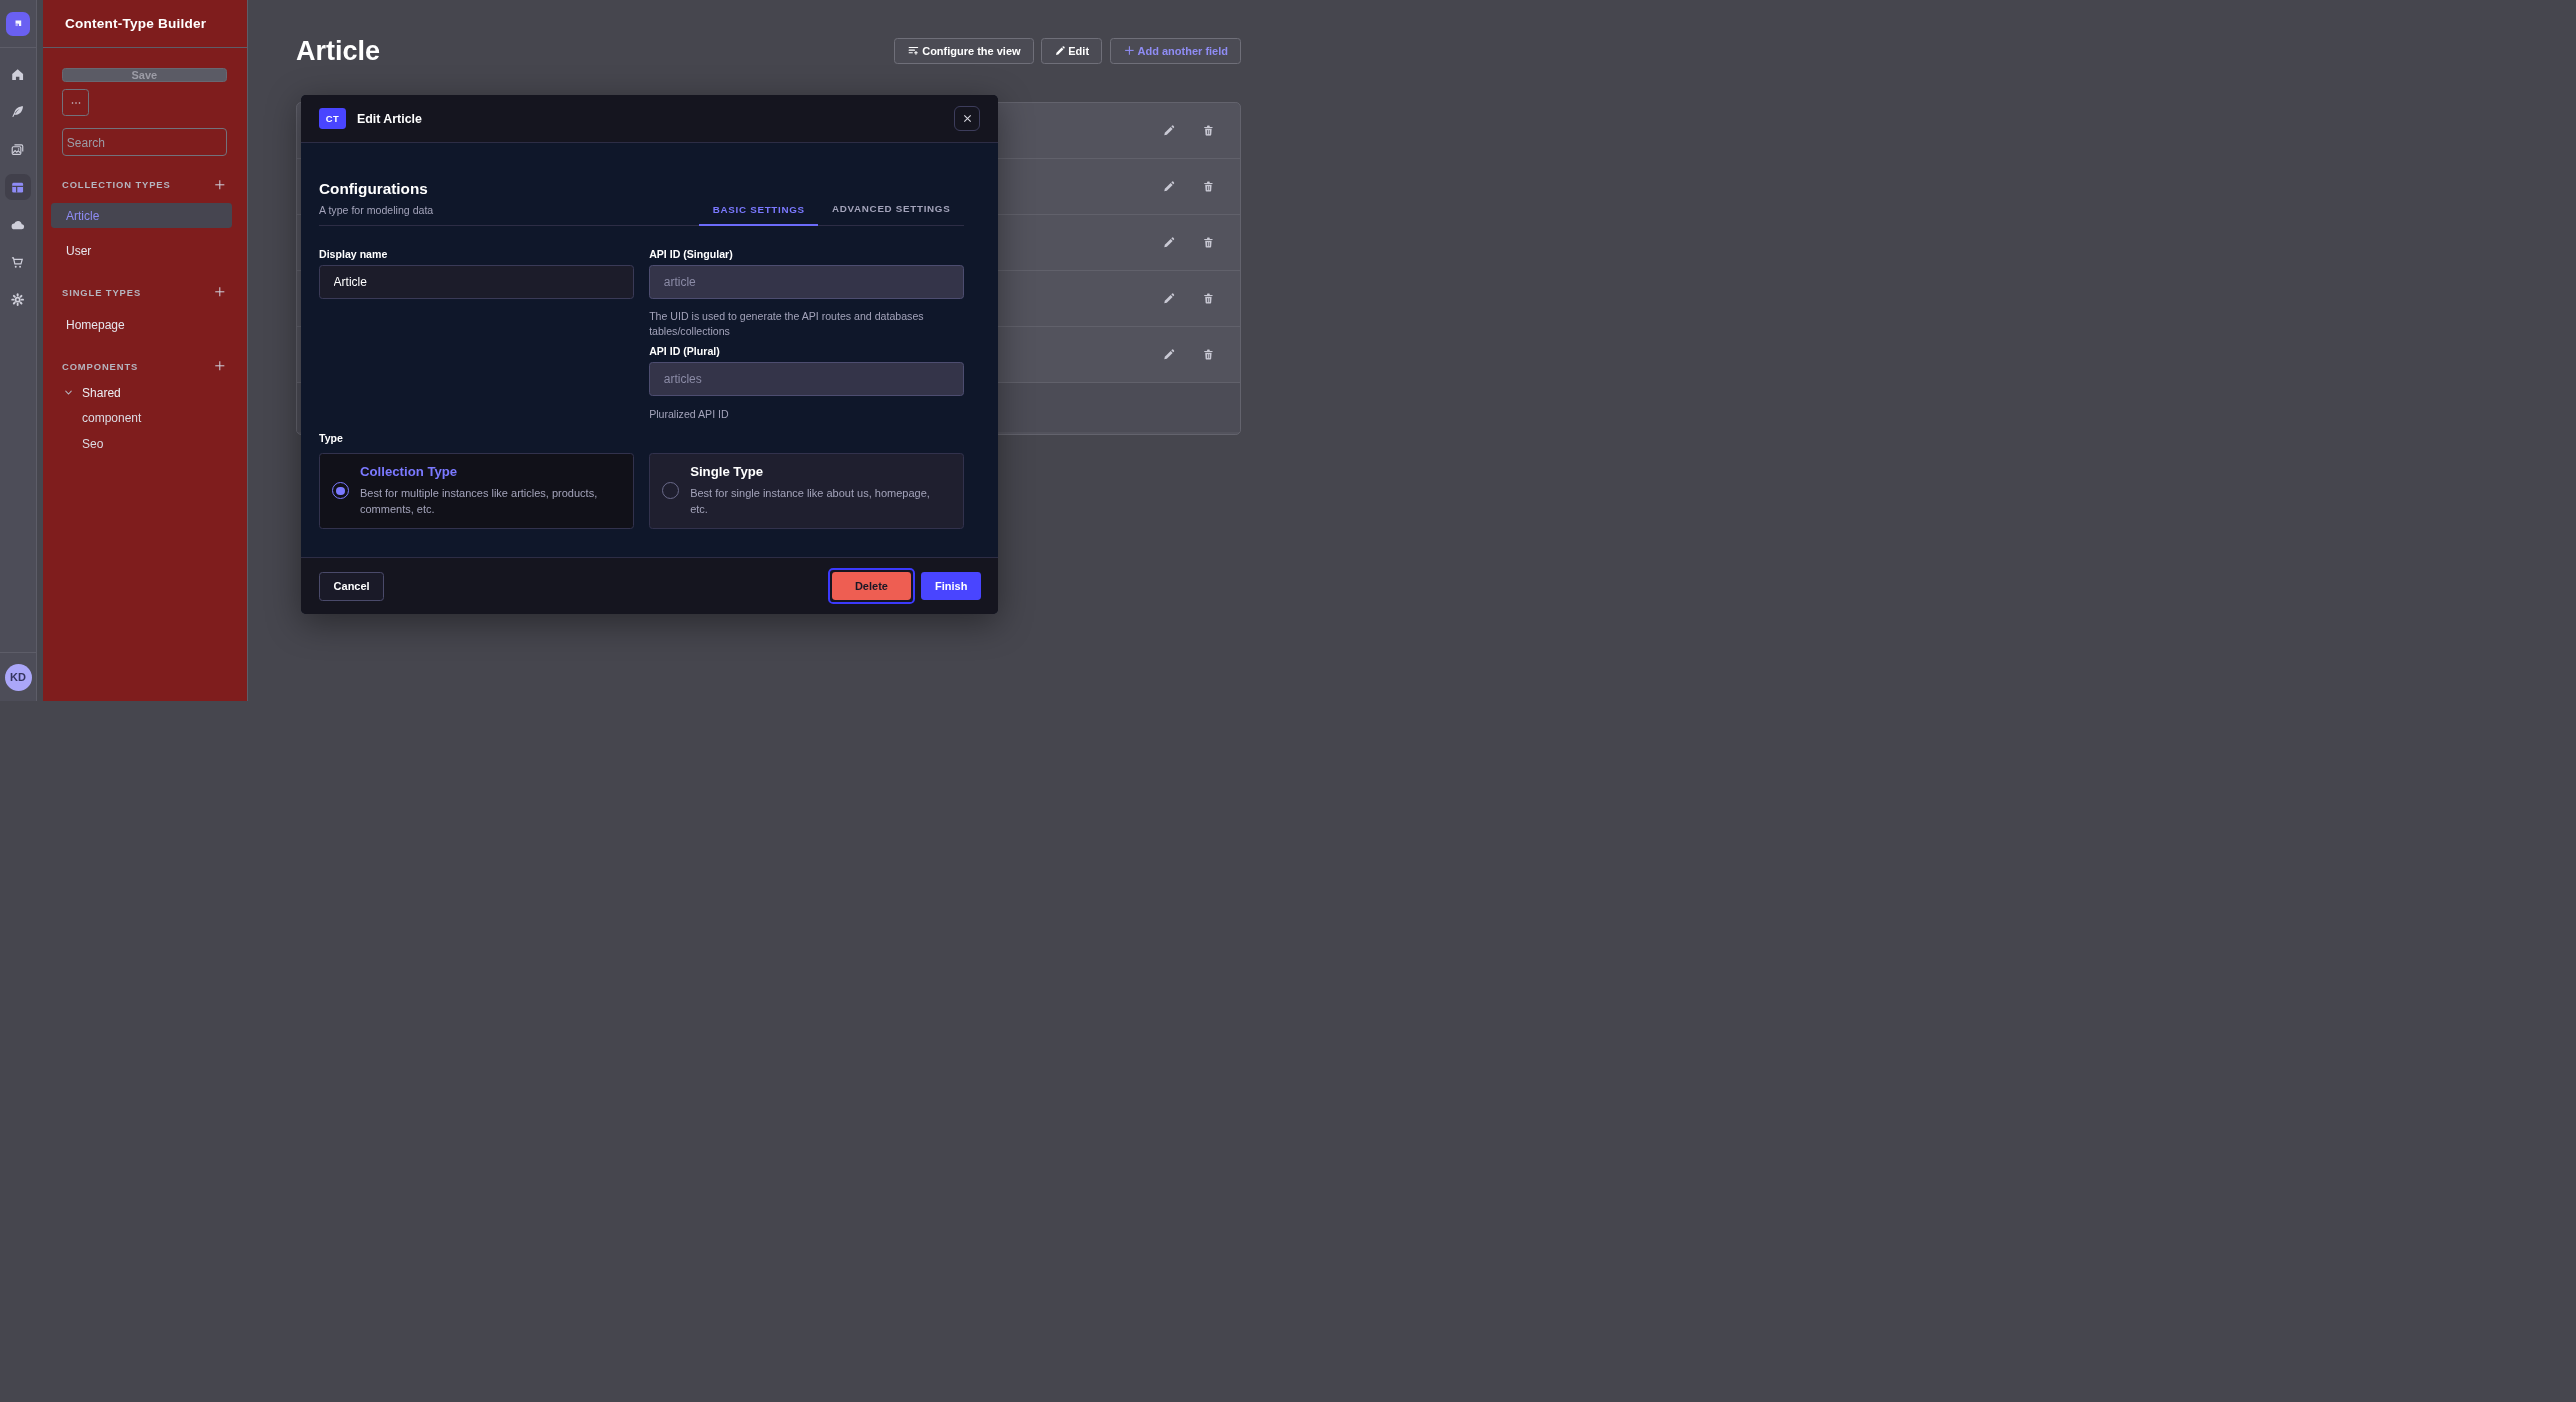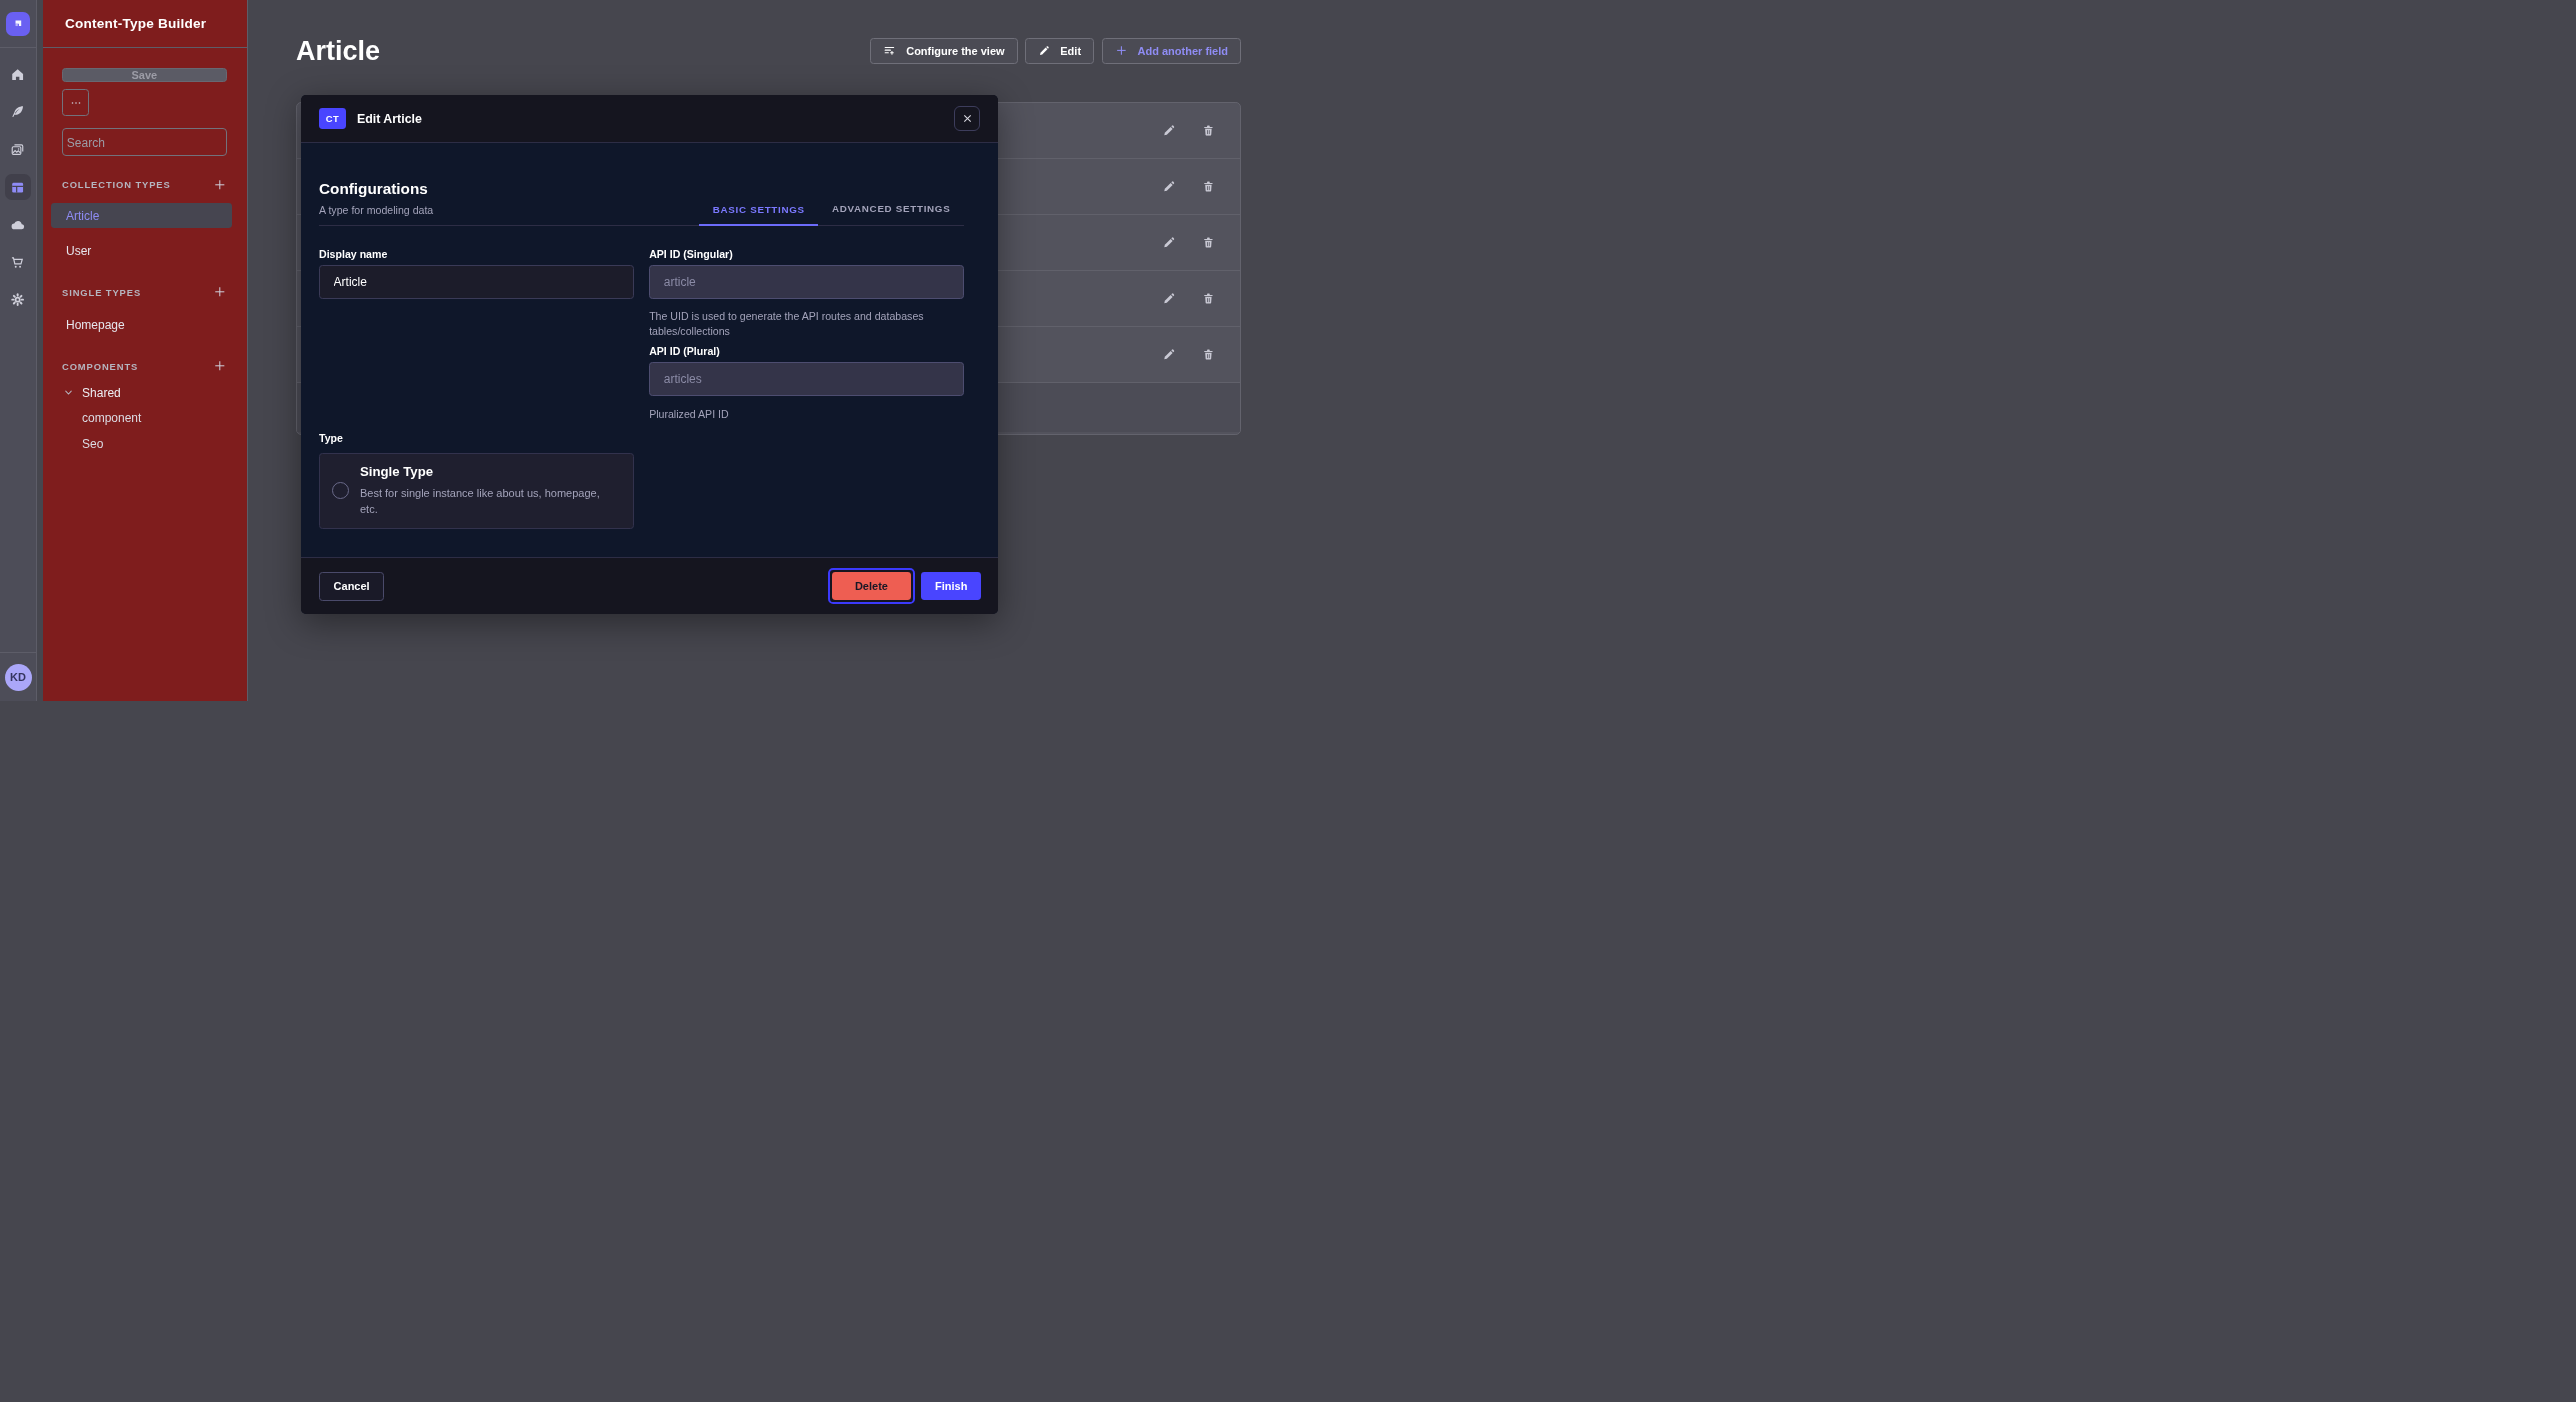--- a/index.html
+++ b/index.html
@@ -40,21 +40,21 @@
   .section-head .plus { color:#cfcfda; }
   .nav-item { height:25.6px; display:flex; align-items:center; padding-left:23px; color:#e6e6ed; font-size:12px; margin-top:9.4px; }
   .nav-item.active { margin:11px 15.3px 0 7.7px; padding-left:15.3px; border-radius:3.4px; background:#464550; color:#8e8bf3; }
   .nav-item.active + .nav-item { margin-top:9.4px; }
   .group-row { height:25.6px; display:flex; align-items:center; gap:7.7px; padding-left:20.4px; color:#eeeef3; font-size:12px; margin-top:6.8px; }
   .sub-item { height:25.6px; display:flex; align-items:center; padding-left:39px; color:#dcdce4; font-size:12px; }
 
   
   .page-title { position:absolute; left:296px; top:36px; font-size:27px; font-weight:bold; color:#ffffff; z-index:1; }
   .actions { position:absolute; top:38px; right:47px; display:flex; gap:7.7px; z-index:1; }
-  .act-btn { height:25.6px; display:flex; align-items:center; gap:10px; padding:0 12px;
+  .act-btn { height:25.6px; display:flex; align-items:center; gap:2px; padding:0 12px;
              background:#4b4b54; border:0.9px solid #6f6f79; border-radius:3.4px;
              color:#ffffff; font-size:11px; font-weight:bold; font-family:inherit; }
   .act-btn.accent { color:#8f8cf4; }
 
   .table-card { position:absolute; left:296px; top:102px; width:945px; height:333px;
                 background:#53535d; border:0.9px solid #63636d; border-radius:5.1px; overflow:hidden; z-index:1; }
   .t-row { height:56px; border-bottom:0.9px solid #61616b; display:flex; align-items:center;
            justify-content:flex-end; gap:18px; padding-right:20.4px; color:#c9c9d4; }
   .t-footer { height:49px; background:#4c4c56; }
   .row-icon { width:22px; height:22px; display:flex; align-items:center; justify-content:center; color:#c9c9d4; }
@@ -400,20 +400,27 @@
       <div></div>
       <div>
         <div class="f-label">API ID (Plural)</div>
         <input class="f-input muted" placeholder="articles" style="">
         <div class="f-help">Pluralized API ID</div>
       </div>
     </div>
 
     <div class="type-label">Type</div>
     <div class="type-cards">
+      <div class="type-card selected">
+        <span class="radio on"></span>
+        <div>
+          <div class="tc-title">Collection Type</div>
+          <div class="tc-desc">Best for multiple instances like articles, products, comments, etc.</div>
+        </div>
+      </div>
       <div class="type-card">
         <span class="radio"></span>
         <div>
           <div class="tc-title">Single Type</div>
           <div class="tc-desc">Best for single instance like about us, homepage, etc.</div>
         </div>
       </div>
     </div>
   </div>
 

